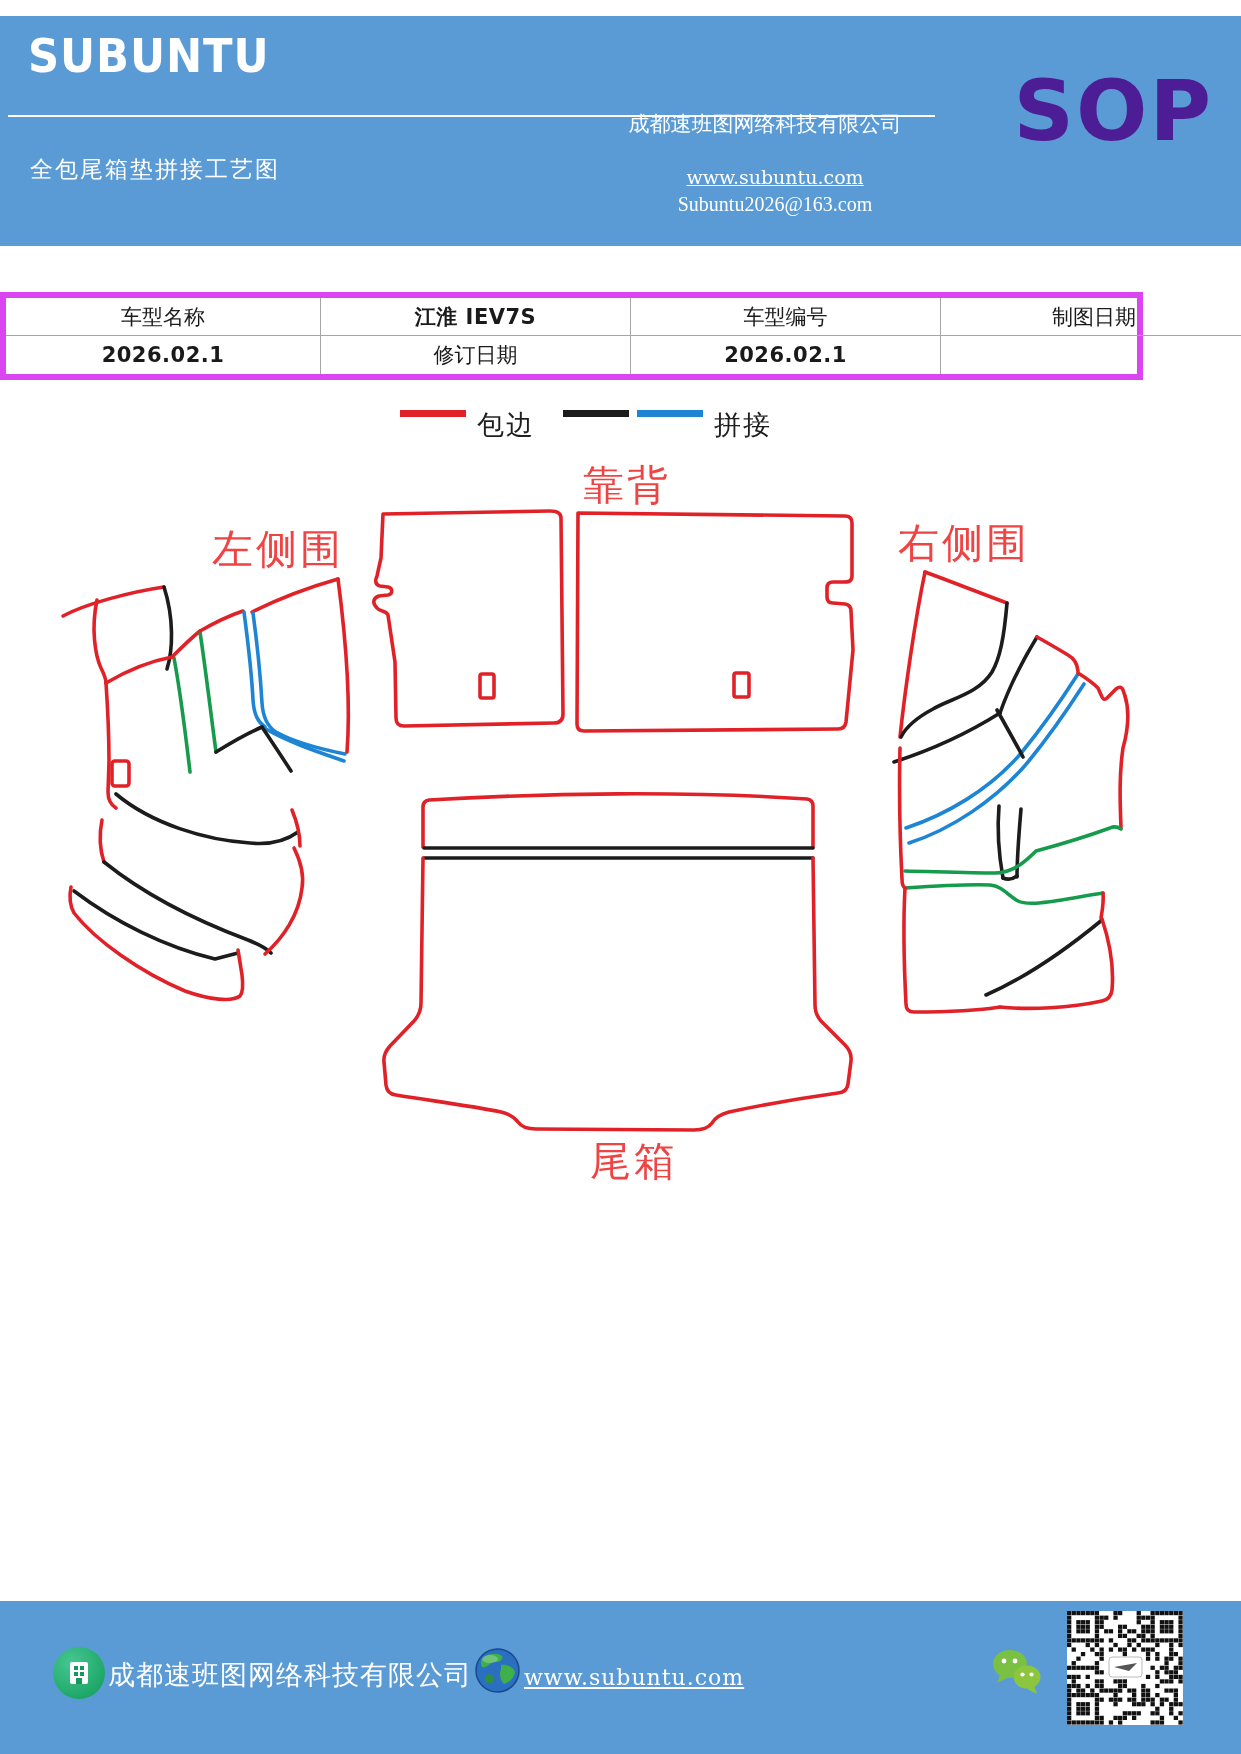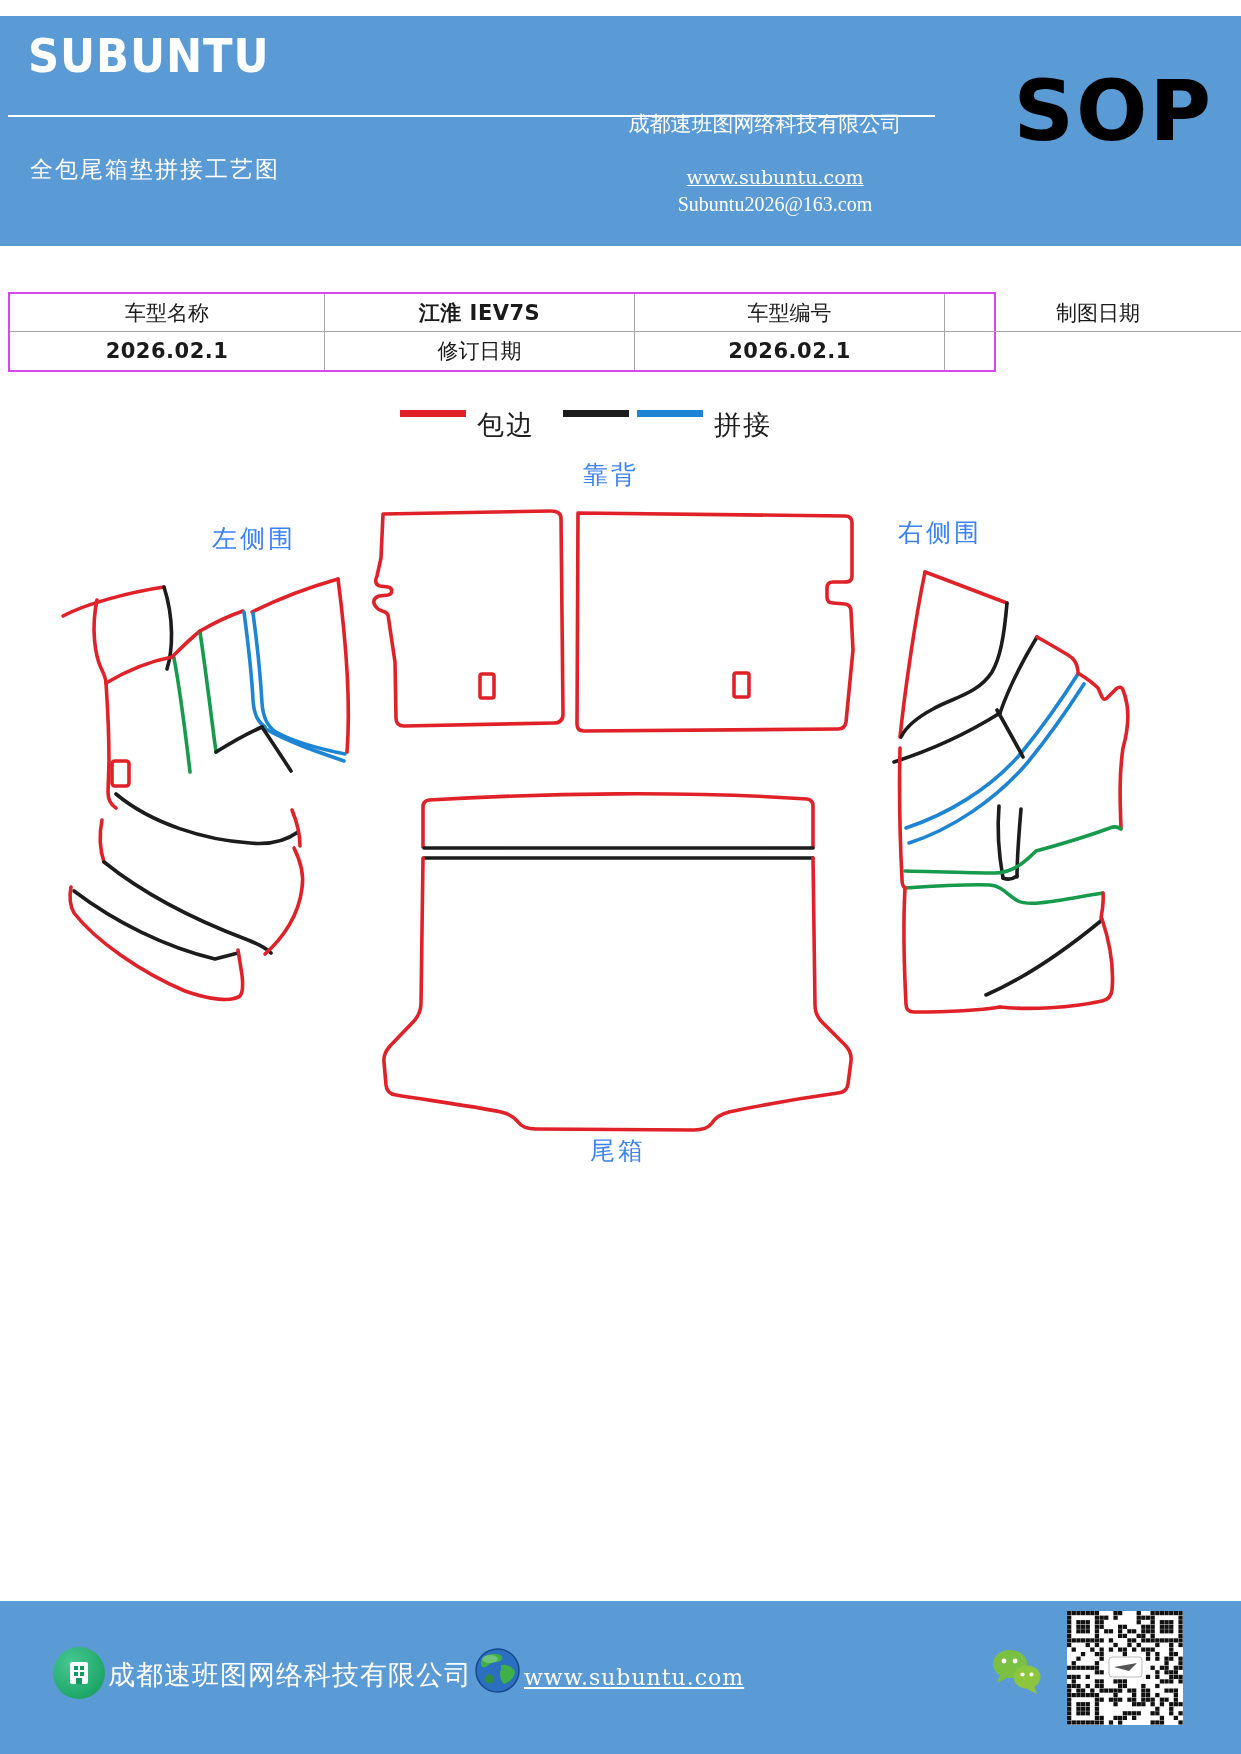--- a/index.html
+++ b/index.html
@@ -16,38 +16,38 @@
   .header{position:absolute;left:0;top:16px;width:1241px;height:230px;background:var(--blue);}
   .logo{position:absolute;left:28px;top:12px;color:#fff;font-size:47px;font-weight:800;
         letter-spacing:1px;transform:scaleX(.92);transform-origin:left;}
   .header-rule{position:absolute;left:8px;top:99px;width:927px;height:2px;background:#fff;}
   .doc-title{position:absolute;left:30px;top:138px;color:#fff;font-size:23px;letter-spacing:2px;}
   .hdr-company{position:absolute;left:625px;top:94px;width:280px;text-align:center;color:#fff;font-size:21px;}
   .hdr-web{position:absolute;left:655px;top:150px;width:240px;text-align:center;color:#fff;font-size:19px;
            text-decoration:underline;font-family:"DejaVu Serif","Liberation Serif",serif;}
   .hdr-mail{position:absolute;left:635px;top:177px;width:280px;text-align:center;color:#fff;font-size:20px;
            font-family:Liberation Serif, serif;}
-  .sop{position:absolute;right:28px;top:46px;color:#000000;font-size:84px;font-weight:800;letter-spacing:2px;}
+  .sop{position:absolute;right:28px;top:46px;color:#4c1d95;font-size:84px;font-weight:800;letter-spacing:2px;}
   
-  .info-table{position:absolute;left:0;top:292px;width:988px;display:grid;
+  .info-table{position:absolute;left:0;top:292px;width:1143px;display:grid;
               grid-template-columns:315px 310px 310px 306px;grid-auto-rows:38px;
-              border:2px solid #d946ef;background:#fff;margin-left:8px;}
+              border:6px solid #d946ef;background:#fff;}
   .cell{display:flex;align-items:center;justify-content:center;font-size:21px;color:#1a1a1a;
         border-right:1px solid #a6a6a6;border-bottom:1px solid #a6a6a6;}
   .cell:nth-child(4n){border-right:none;}
   .cell:nth-child(n+5){border-bottom:none;}
   .cell.val{font-weight:700;letter-spacing:.5px;}
   
   .legend-bar{position:absolute;height:7px;width:66px;top:410px;}
   .legend-text{position:absolute;top:407px;font-size:27px;color:#1f1f1f;letter-spacing:2px;}
   
   .diagram-svg{position:absolute;left:0;top:430px;}
   .diagram-svg path,.diagram-svg rect{fill:none;stroke-width:3.6;stroke-linecap:round;stroke-linejoin:round;}
   .sr{stroke:var(--red);} .sk{stroke:var(--black);} .sb{stroke:var(--sblue);} .sg{stroke:var(--green);}
-  .part-label{position:absolute;font-size:25px;color:#3b82f6;letter-spacing:3px;text-align:right;}
+  .part-label{position:absolute;font-size:41px;color:#ef4444;letter-spacing:3px;text-align:right;}
   
   .footer{position:absolute;left:0;top:1601px;width:1241px;height:153px;background:var(--blue);}
   .badge{position:absolute;left:53px;top:46px;width:52px;height:52px;border-radius:50%;
          background:radial-gradient(circle at 35% 30%,#46c792,#0f9a58);display:flex;align-items:center;justify-content:center;}
   .ftr-company{position:absolute;left:108px;top:56px;color:#fff;font-size:27px;letter-spacing:1px;}
   .globe{position:absolute;left:474px;top:46px;width:47px;height:47px;}
   .ftr-web{position:absolute;left:524px;top:64px;color:#fff;font-size:22px;text-decoration:underline;
            font-family:"DejaVu Serif","Liberation Serif",serif;letter-spacing:1px;}
   .wechat{position:absolute;left:988px;top:44px;width:58px;height:54px;}
   .qr-box{position:absolute;left:1067px;top:10px;width:116px;height:114px;background:#fff;}

